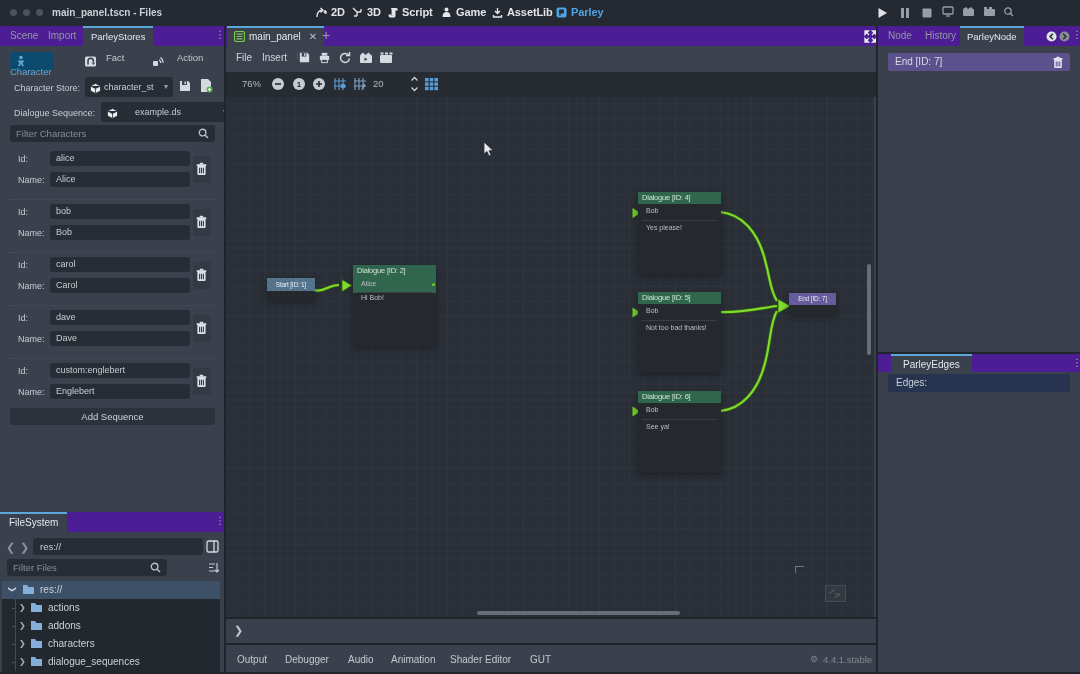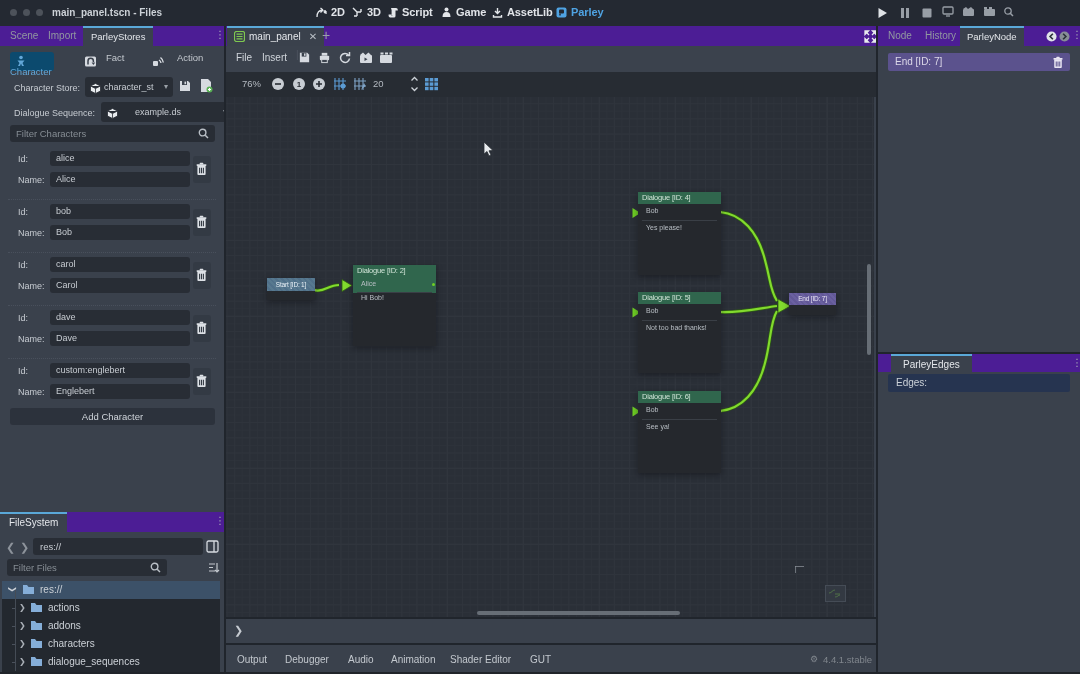--- a/index.html
+++ b/index.html
@@ -220,21 +220,21 @@
         <div class="ipt" style="left:50px;top:337px;width:140px;height:15px;line-height:15px;padding-left:6px">custom:englebert</div>
         <div class="lbl" style="left:18px;top:361px">Name:</div>
         <div class="ipt" style="left:50px;top:358px;width:140px;height:15px;line-height:15px;padding-left:6px">Englebert</div>
         <div class="trashbtn" style="left:193px;top:342px"><svg style="margin:6px 0 0 2px" width="13" height="14" viewBox="0 0 13 14">
             <rect x="2.4" y="3.6" width="8.2" height="9.4" rx="1" fill="#dde1e6"></rect>
             <rect x="1.5" y="2.2" width="10" height="1.7" rx="0.8" fill="#dde1e6"></rect>
             <rect x="4.6" y="0.8" width="3.8" height="1.6" rx="0.8" fill="#dde1e6"></rect>
             <path d="M4.6 5.8 v5.4 M6.5 5.8 v5.4 M8.4 5.8 v5.4" stroke="#333a44" stroke-width="1.1"></path>
           </svg></div>
       </div>
- <div class="abs" id="addchar">Add Character</div>
+ <div class="abs" id="addchar">Add Sequence</div>
 </div>
 
 <div class="abs" id="fsdock">
  <div class="tabbar" style="position:absolute;left:0;top:0;width:224px;height:20px">
   <div class="tab active" style="left:0;padding:0 9px">FileSystem</div>
   <div class="vdots" style="left:215px">⋮</div>
  </div>
  <div class="lbl" style="left:6px;top:29px;color:#8d939b;font-size:11px">❮</div>
  <div class="lbl" style="left:20px;top:29px;color:#8d939b;font-size:11px">❯</div>
  <div class="ipt" style="left:33px;top:26px;width:170px;height:17px;line-height:17px;padding-left:7px;font-size:9.5px">res://</div>

